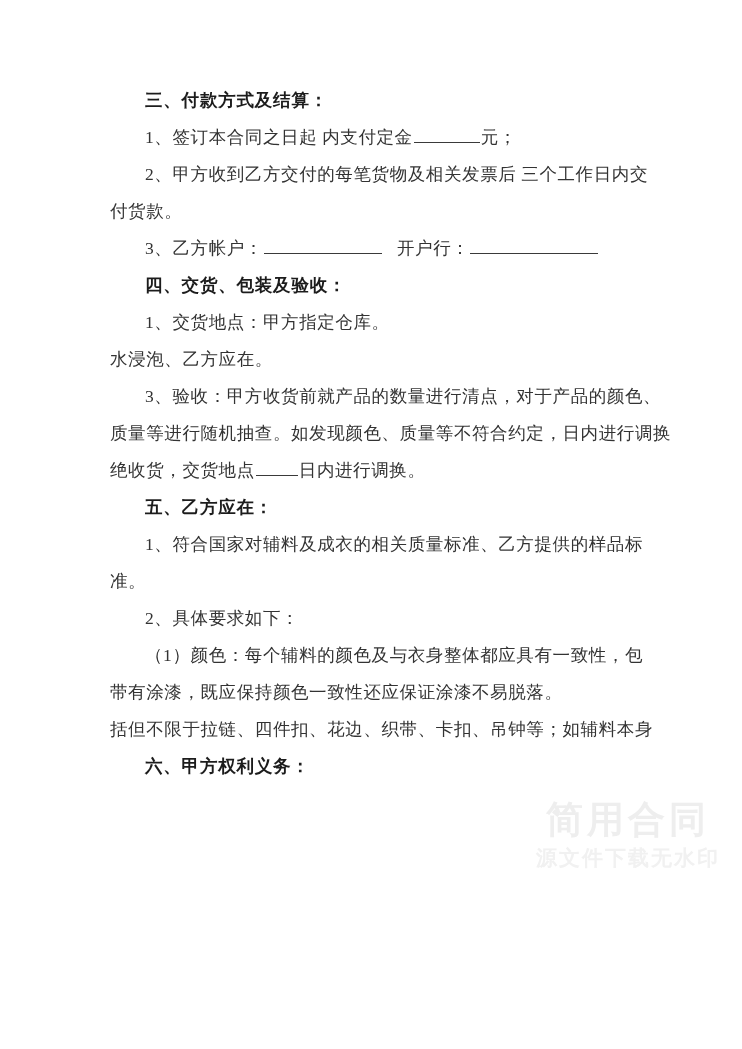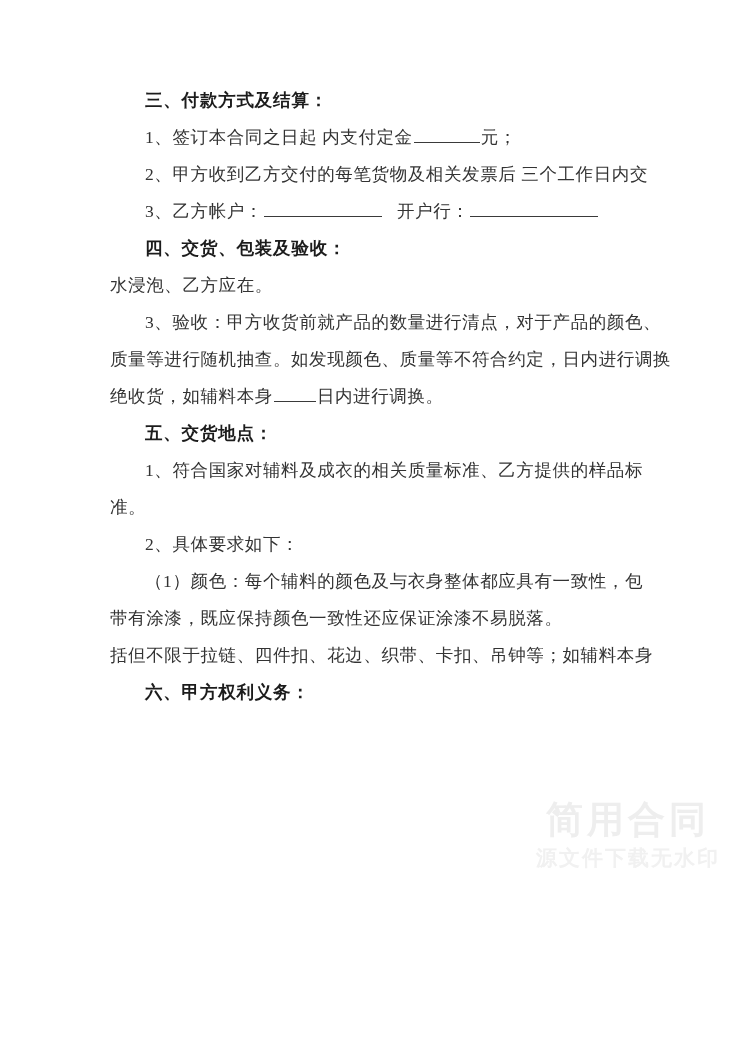--- a/index.html
+++ b/index.html
@@ -95,34 +95,38 @@
 
 <div class="page">
 
   <div class="content">
       <div class="heading indent-head">三、付款方式及结算：</div>
       <div class="block">
         <div class="line indent"><span>1、签订本合同之日起  内支付定金</span><span class="blank blank-s"></span><span>元；</span></div>
       </div>
       <div class="block">
         <div class="line indent"><span>2、甲方收到乙方交付的每笔货物及相关发票后  三个工作日内交</span></div>
+        <div class="line"><span>付货款。</span></div>
       </div>
       <div class="block">
         <div class="line indent"><span>3、乙方帐户：</span><span class="blank blank-m"></span><span class="gap"></span><span>开户行：</span><span class="blank blank-l"></span></div>
       </div>
       <div class="heading indent-head">四、交货、包装及验收：</div>
       <div class="block">
+        <div class="line indent"><span>1、交货地点：甲方指定仓库。</span></div>
+      </div>
+      <div class="block">
         <div class="line"><span>水浸泡、乙方应在。</span></div>
       </div>
       <div class="block">
         <div class="line indent"><span>3、验收：甲方收货前就产品的数量进行清点，对于产品的颜色、</span></div>
         <div class="line"><span>质量等进行随机抽查。如发现颜色、质量等不符合约定，日内进行调换</span></div>
-        <div class="line"><span>绝收货，如辅料本身</span><span class="blank blank-xs"></span><span>日内进行调换。</span></div>
+        <div class="line"><span>绝收货，交货地点</span><span class="blank blank-xs"></span><span>日内进行调换。</span></div>
       </div>
-      <div class="heading indent-head">五、交货地点：</div>
+      <div class="heading indent-head">五、乙方应在：</div>
       <div class="block">
         <div class="line indent"><span>1、符合国家对辅料及成衣的相关质量标准、乙方提供的样品标</span></div>
         <div class="line"><span>准。</span></div>
       </div>
       <div class="block">
         <div class="line indent"><span>2、具体要求如下：</span></div>
       </div>
       <div class="block">
         <div class="line indent"><span>（1）颜色：每个辅料的颜色及与衣身整体都应具有一致性，包</span></div>
         <div class="line"><span>带有涂漆，既应保持颜色一致性还应保证涂漆不易脱落。</span></div>

